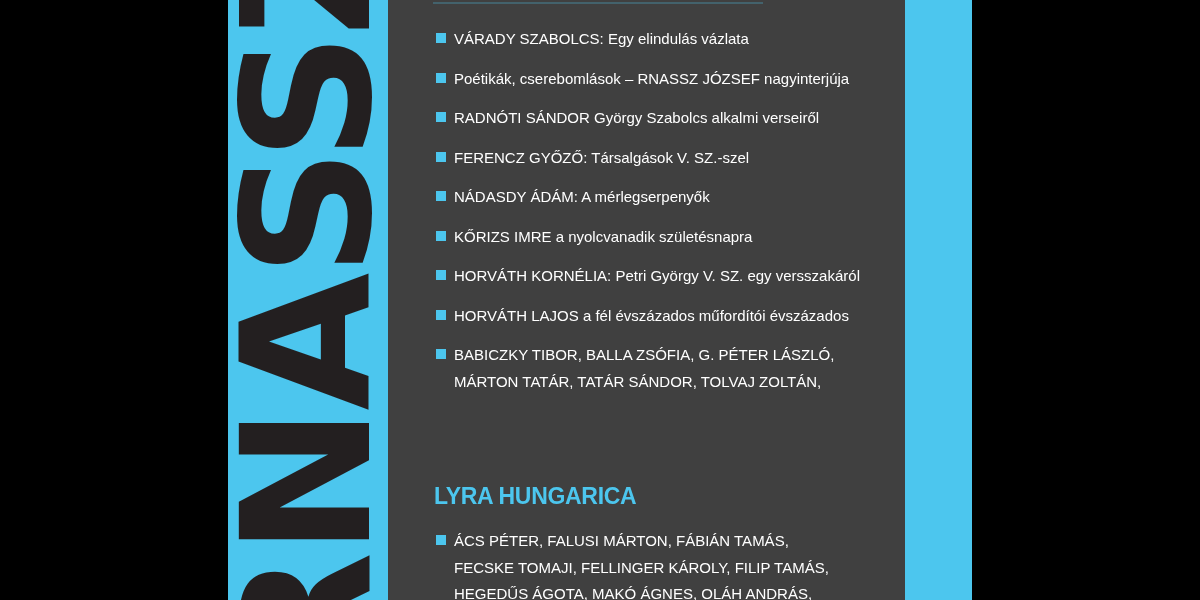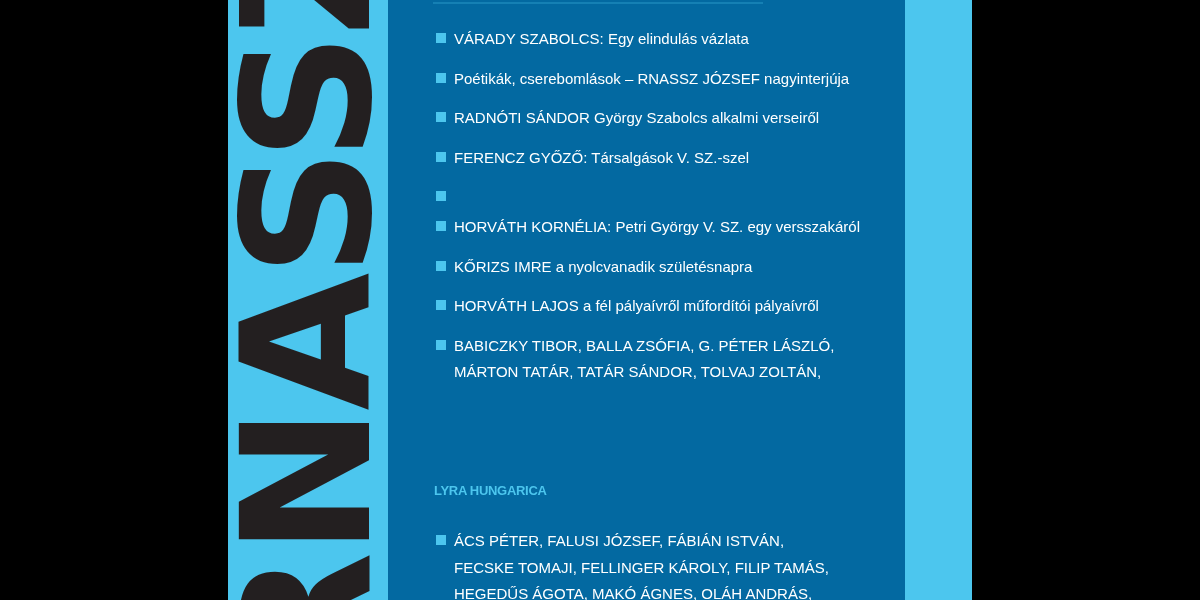--- a/index.html
+++ b/index.html
@@ -20,21 +20,21 @@
     white-space:nowrap;
     font-family: "DejaVu Sans", sans-serif;
     font-weight:bold;
     font-size:178px;
     letter-spacing:-4px;
     color:#231f20;
     line-height:1;
   }
   .panel {
     position:absolute; left:160px; top:0; width:517px; height:600px;
-    background:#0369a1;
+    background:#404040;
   }
   .panel-top-fringe {
     position:absolute; left:45px; top:-14px; width:330px; height:16px;
     background:transparent;
     border-bottom:2px solid rgba(76,198,238,0.25);
   }
   .right-strip {
     position:absolute; left:677px; top:0; width:67px; height:600px;
     background:#4cc6ee;
   }
@@ -44,21 +44,21 @@
     color:#ffffff; font-size:15px; line-height:26.5px;
     margin-bottom:13px;
   }
   .bullet {
     flex:0 0 10px; width:10px; height:10px; margin-top:7px; margin-right:8px;
     background:#4cc6ee;
   }
   .toc-text { display:block; }
   .section-heading {
     position:absolute; left:46px; top:483px;
-    color:#4cc6ee; font-weight:bold; font-size:13px; letter-spacing:-0.3px;
+    color:#4cc6ee; font-weight:bold; font-size:23px; letter-spacing:-0.3px;
   }
   .toc2 { position:absolute; left:48px; top:528px; width:460px; }
 </style>
 </head>
 <body>
 
 <div class="page">
   <div class="spine">
     <div class="spine-title">RNASSZ</div>
   </div>
@@ -78,49 +78,50 @@
       <div class="toc-item">
         <span class="bullet"></span>
         <span class="toc-text">RADNÓTI SÁNDOR György Szabolcs alkalmi verseiről</span>
       </div>
       <div class="toc-item">
         <span class="bullet"></span>
         <span class="toc-text">FERENCZ GYŐZŐ: Társalgások V. SZ.-szel</span>
       </div>
       <div class="toc-item">
         <span class="bullet"></span>
+        <span class="toc-text">NÁDASDY ÁDÁM: A mérlegserpenyők</span>
+      </div>
+      <div class="toc-item">
+        <span class="bullet"></span>
+        <span class="toc-text">KŐRIZS IMRE a nyolcvanadik születésnapra</span>
       </div>
       <div class="toc-item">
         <span class="bullet"></span>
         <span class="toc-text">HORVÁTH KORNÉLIA: Petri György V. SZ. egy versszakáról</span>
       </div>
       <div class="toc-item">
         <span class="bullet"></span>
-        <span class="toc-text">KŐRIZS IMRE a nyolcvanadik születésnapra</span>
-      </div>
-      <div class="toc-item">
-        <span class="bullet"></span>
-        <span class="toc-text">HORVÁTH LAJOS a fél pályaívről műfordítói pályaívről</span>
+        <span class="toc-text">HORVÁTH LAJOS a fél évszázados műfordítói évszázados</span>
       </div>
       <div class="toc-item">
         <span class="bullet"></span>
         <span class="toc-text">
           <span style="display:block">BABICZKY TIBOR, BALLA ZSÓFIA, G. PÉTER LÁSZLÓ,</span>
           <span style="display:block">MÁRTON TATÁR, TATÁR SÁNDOR, TOLVAJ ZOLTÁN,</span>
         </span>
       </div>
     </div>
 
     <div class="section-heading">LYRA HUNGARICA</div>
 
     <div class="toc2">
       <div class="toc-item">
         <span class="bullet"></span>
         <span class="toc-text">
-          <span style="display:block">ÁCS PÉTER, FALUSI JÓZSEF, FÁBIÁN ISTVÁN,</span>
+          <span style="display:block">ÁCS PÉTER, FALUSI MÁRTON, FÁBIÁN TAMÁS,</span>
           <span style="display:block">FECSKE TOMAJI, FELLINGER KÁROLY, FILIP TAMÁS,</span>
           <span style="display:block">HEGEDŰS ÁGOTA, MAKÓ ÁGNES, OLÁH ANDRÁS,</span>
         </span>
       </div>
     </div>
   </div>
 
   <div class="right-strip"></div>
 </div>
 

